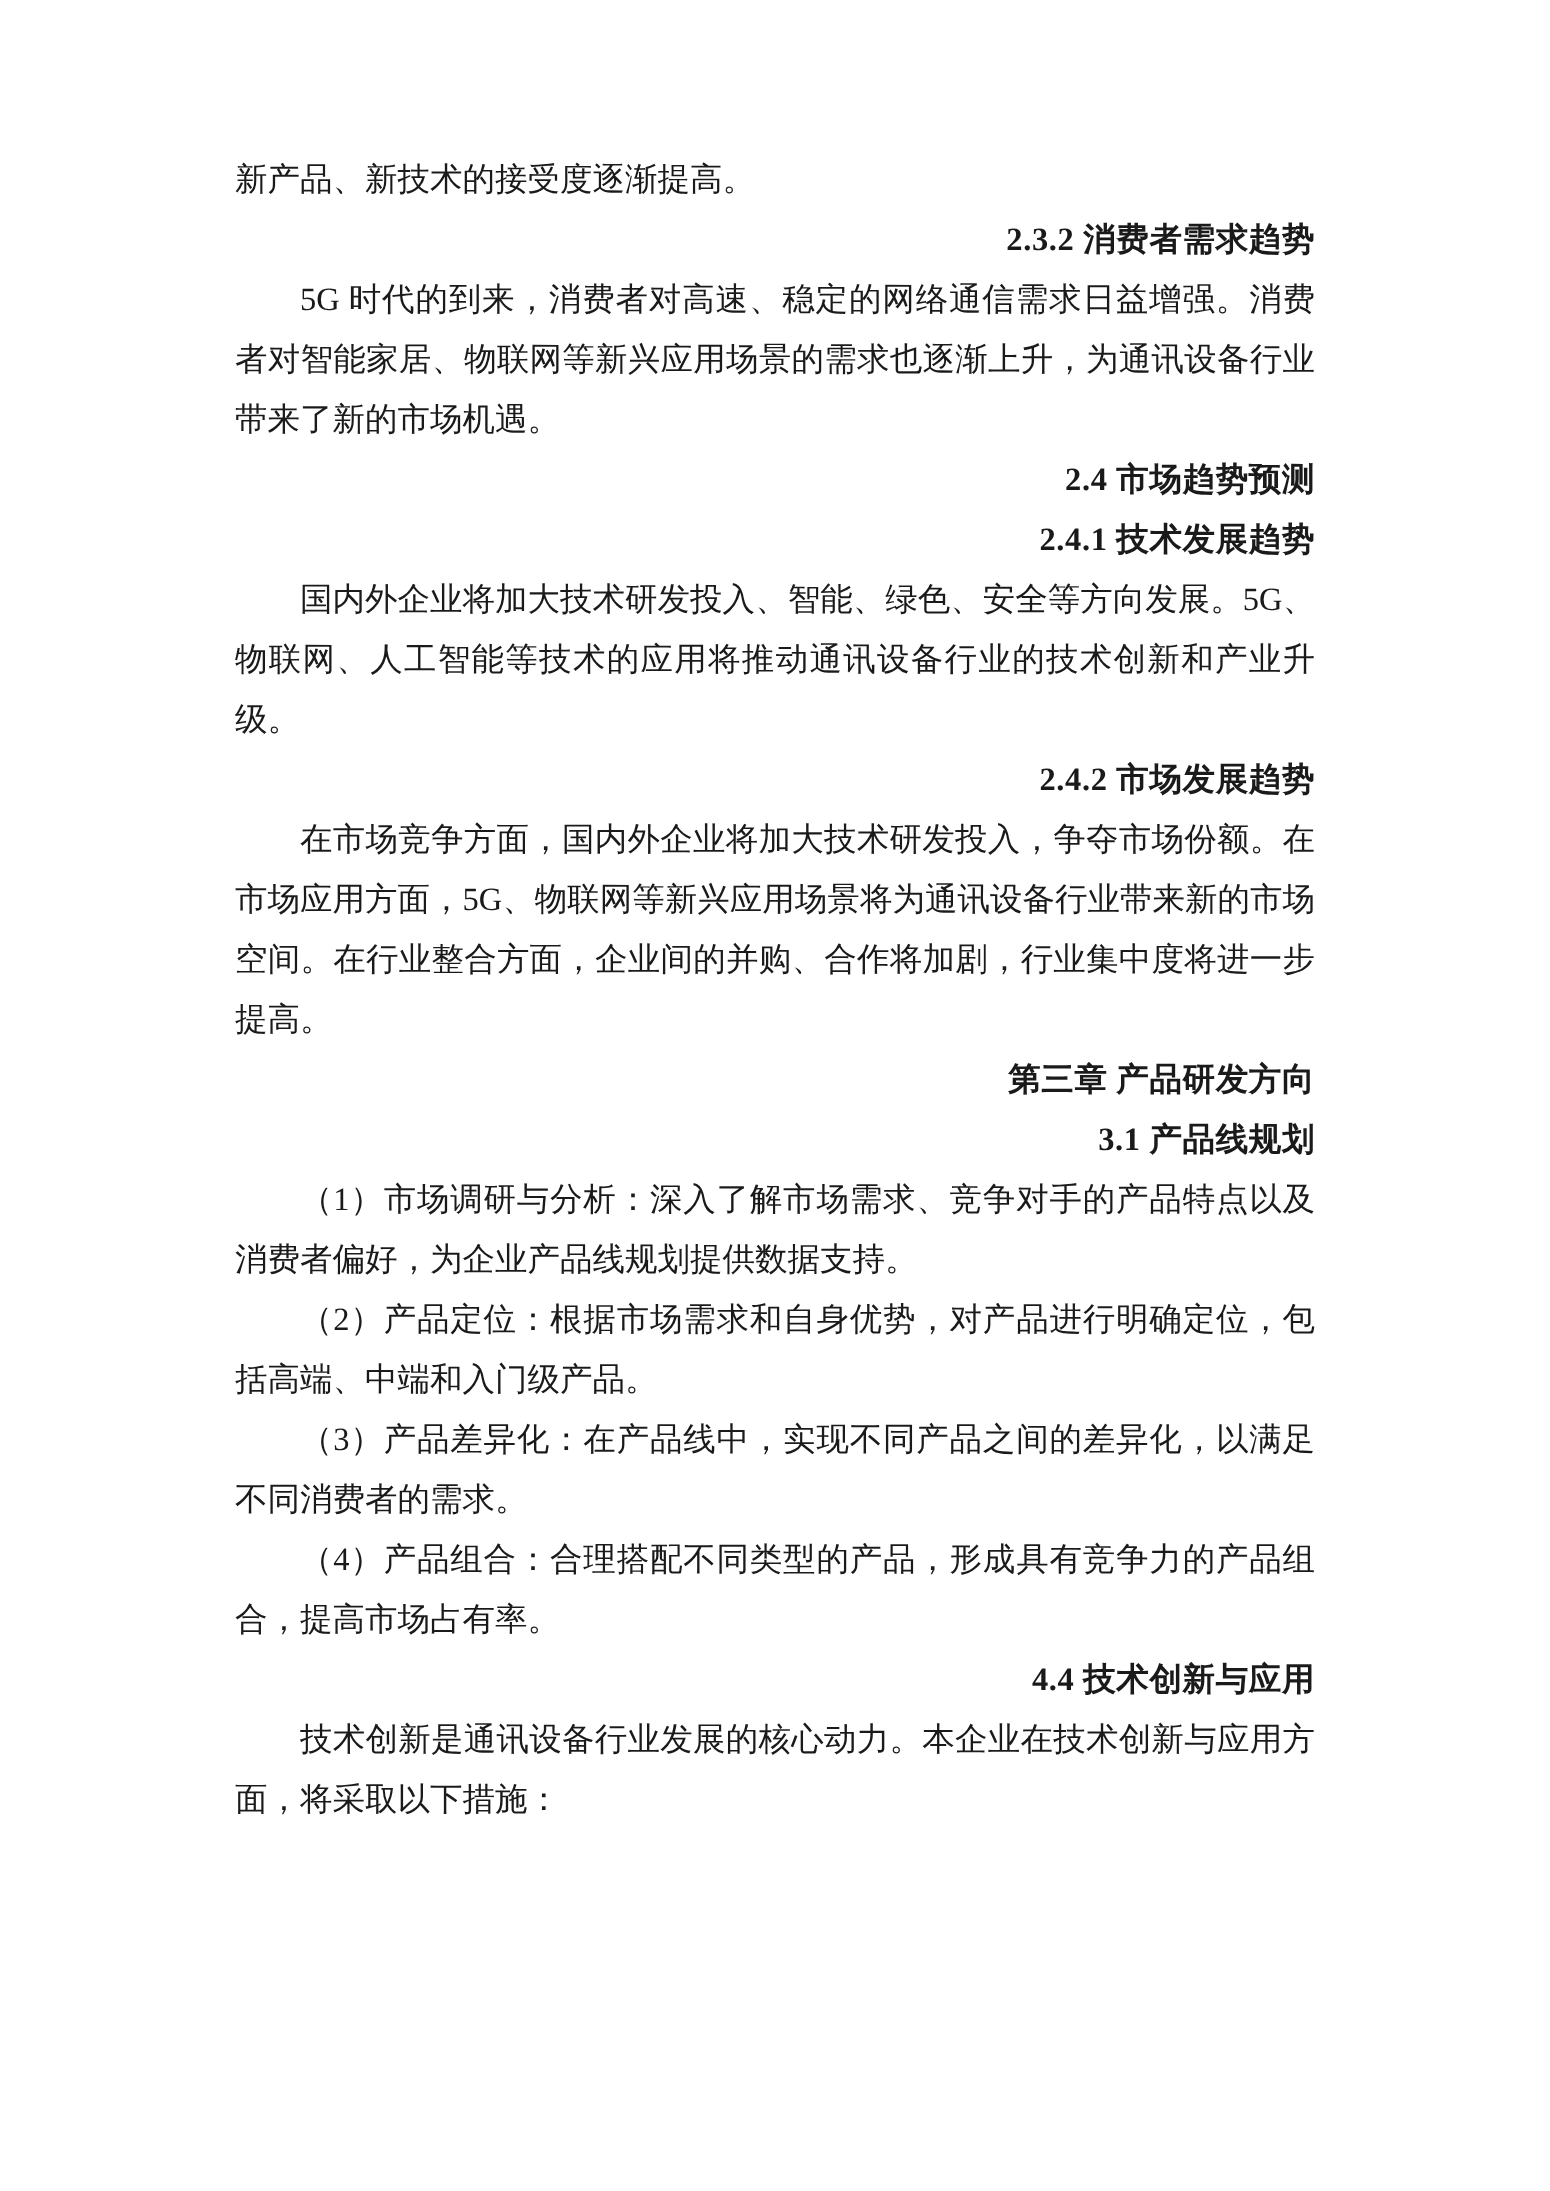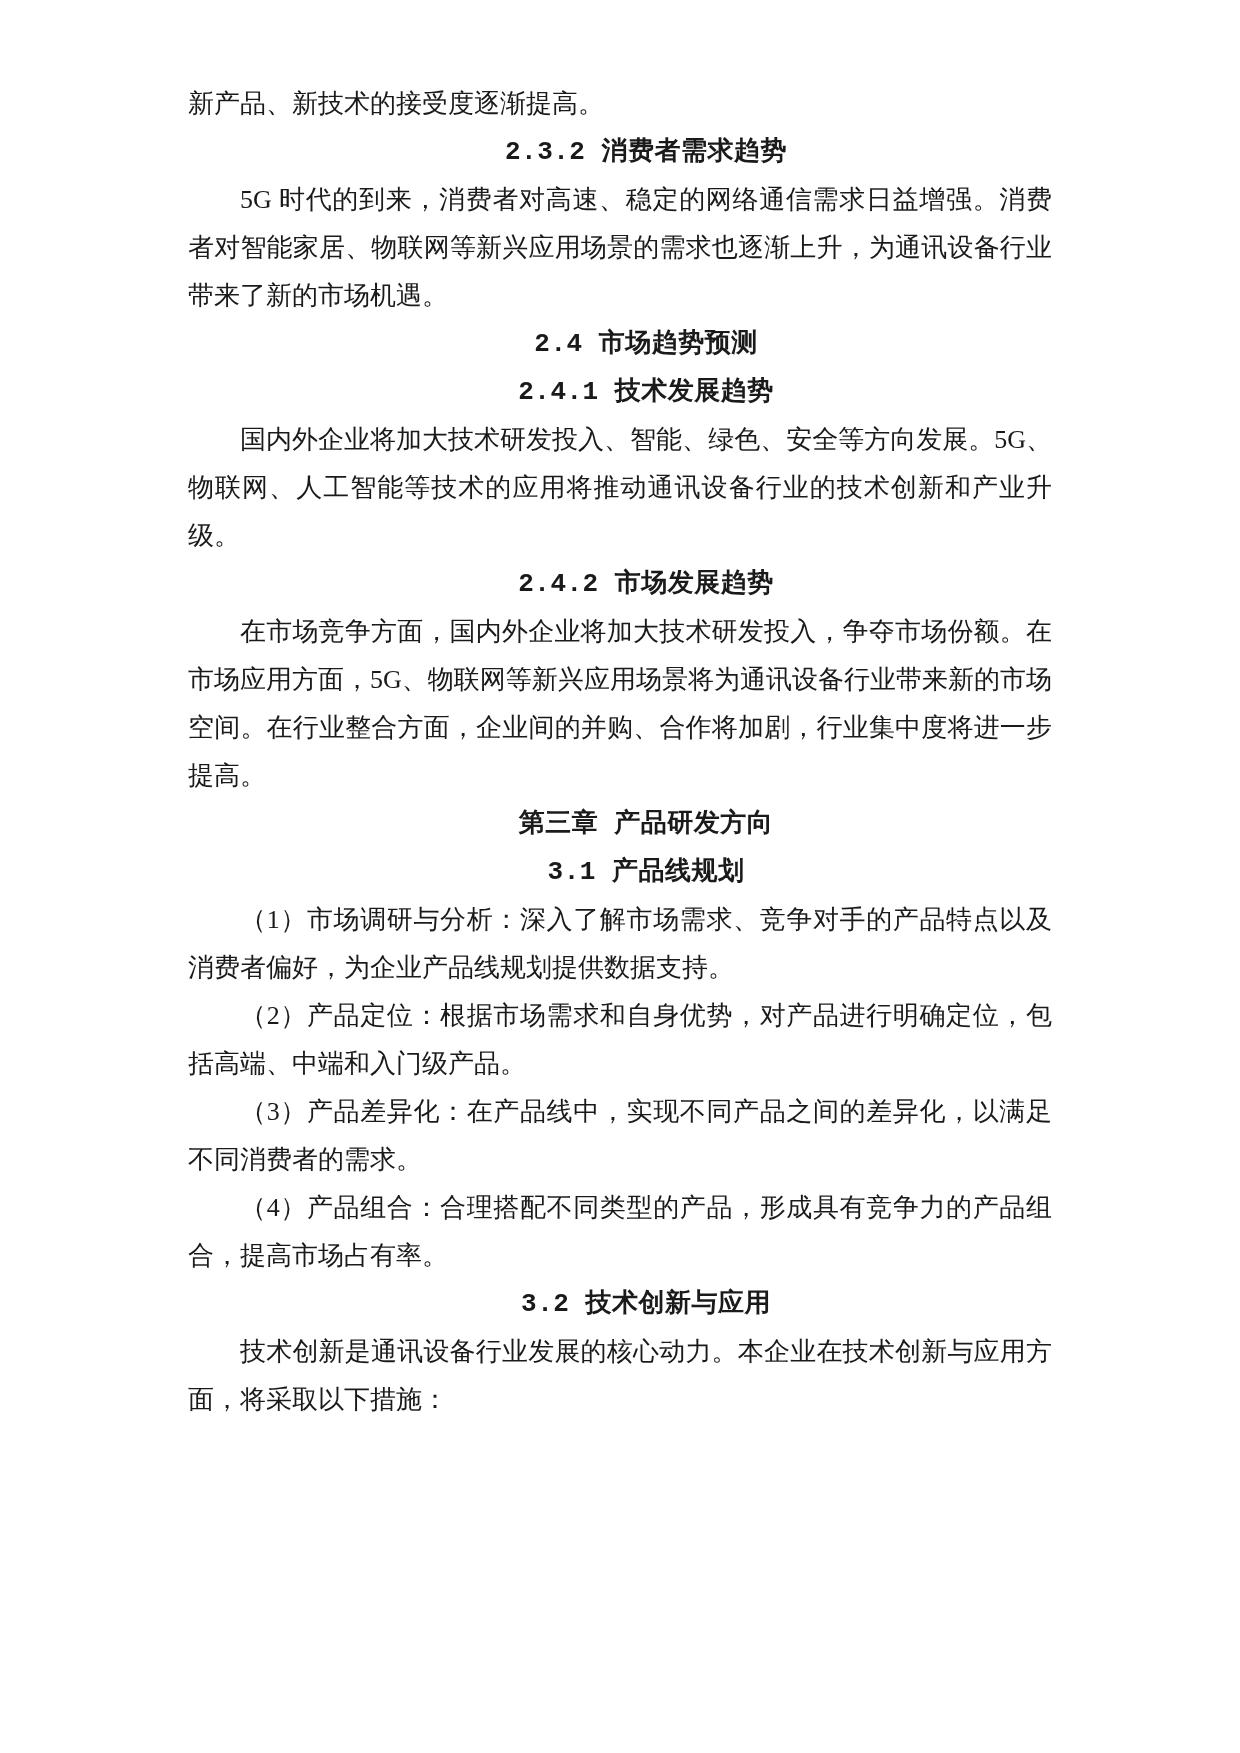--- a/index.html
+++ b/index.html
@@ -6,42 +6,42 @@
     margin: 0;
     padding: 0;
     background: #ffffff;
   }
   .doc-page {
     position: relative;
     width: 1240px;
     height: 1753px;
     background: #ffffff;
     box-sizing: border-box;
-    padding: 80px 188px 0 188px;
+    padding: 120px 188px 0 188px;
     overflow: hidden;
   }
   .doc-page .block {
     margin: 0;
     padding: 0;
     font-family: "Liberation Serif", "DejaVu Serif", serif;
     font-size: 26px;
     line-height: 48px;
     color: #1a1a1a;
     text-align: justify;
     text-justify: inter-ideograph;
     text-indent: 2em;
     word-break: break-all;
   }
   .doc-page .block.continuation {
     text-indent: 0;
   }
   .doc-page .block.heading {
-    font-family: Liberation Mono, monospace;
+    font-family: Liberation Serif, serif;
     font-weight: 700;
-    text-align: center;
+    text-align: right;
     letter-spacing: 0.5px;
   }
 </style>
 </head>
 <body>
 
 <div class="doc-page">
   <p class="block continuation">新产品、新技术的接受度逐渐提高。</p>
   <p class="block heading">2.3.2 消费者需求趋势</p>
   <p class="block">5G 时代的到来，消费者对高速、稳定的网络通信需求日益增强。消费者对智能家居、物联网等新兴应用场景的需求也逐渐上升，为通讯设备行业带来了新的市场机遇。</p>
@@ -49,15 +49,15 @@
   <p class="block heading">2.4.1 技术发展趋势</p>
   <p class="block">国内外企业将加大技术研发投入、智能、绿色、安全等方向发展。5G、物联网、人工智能等技术的应用将推动通讯设备行业的技术创新和产业升级。</p>
   <p class="block heading">2.4.2 市场发展趋势</p>
   <p class="block">在市场竞争方面，国内外企业将加大技术研发投入，争夺市场份额。在市场应用方面，5G、物联网等新兴应用场景将为通讯设备行业带来新的市场空间。在行业整合方面，企业间的并购、合作将加剧，行业集中度将进一步提高。</p>
   <p class="block heading">第三章 产品研发方向</p>
   <p class="block heading">3.1 产品线规划</p>
   <p class="block">（1）市场调研与分析：深入了解市场需求、竞争对手的产品特点以及消费者偏好，为企业产品线规划提供数据支持。</p>
   <p class="block">（2）产品定位：根据市场需求和自身优势，对产品进行明确定位，包括高端、中端和入门级产品。</p>
   <p class="block">（3）产品差异化：在产品线中，实现不同产品之间的差异化，以满足不同消费者的需求。</p>
   <p class="block">（4）产品组合：合理搭配不同类型的产品，形成具有竞争力的产品组合，提高市场占有率。</p>
-  <p class="block heading">3.2 技术创新与应用</p>
+  <p class="block heading">4.4 技术创新与应用</p>
   <p class="block">技术创新是通讯设备行业发展的核心动力。本企业在技术创新与应用方面，将采取以下措施：</p>
 </div>
 
 </body></html>

